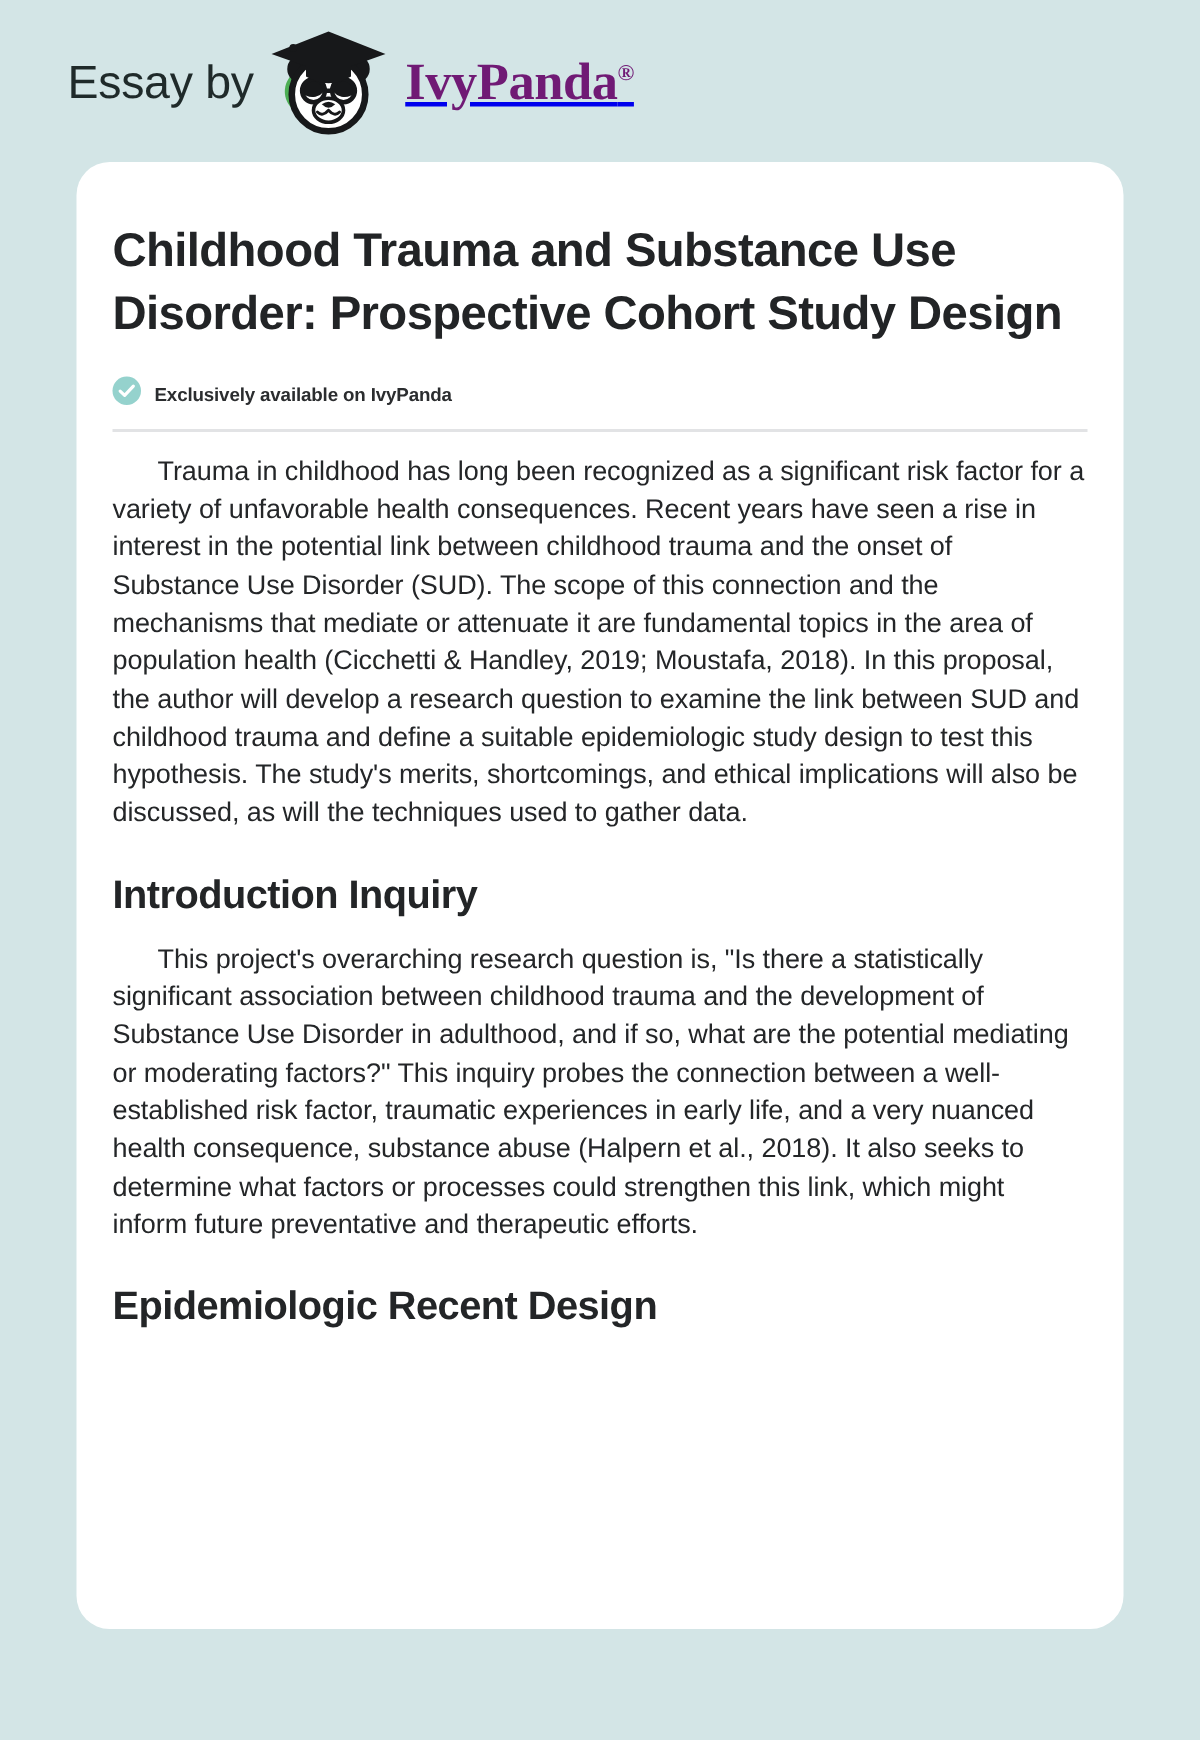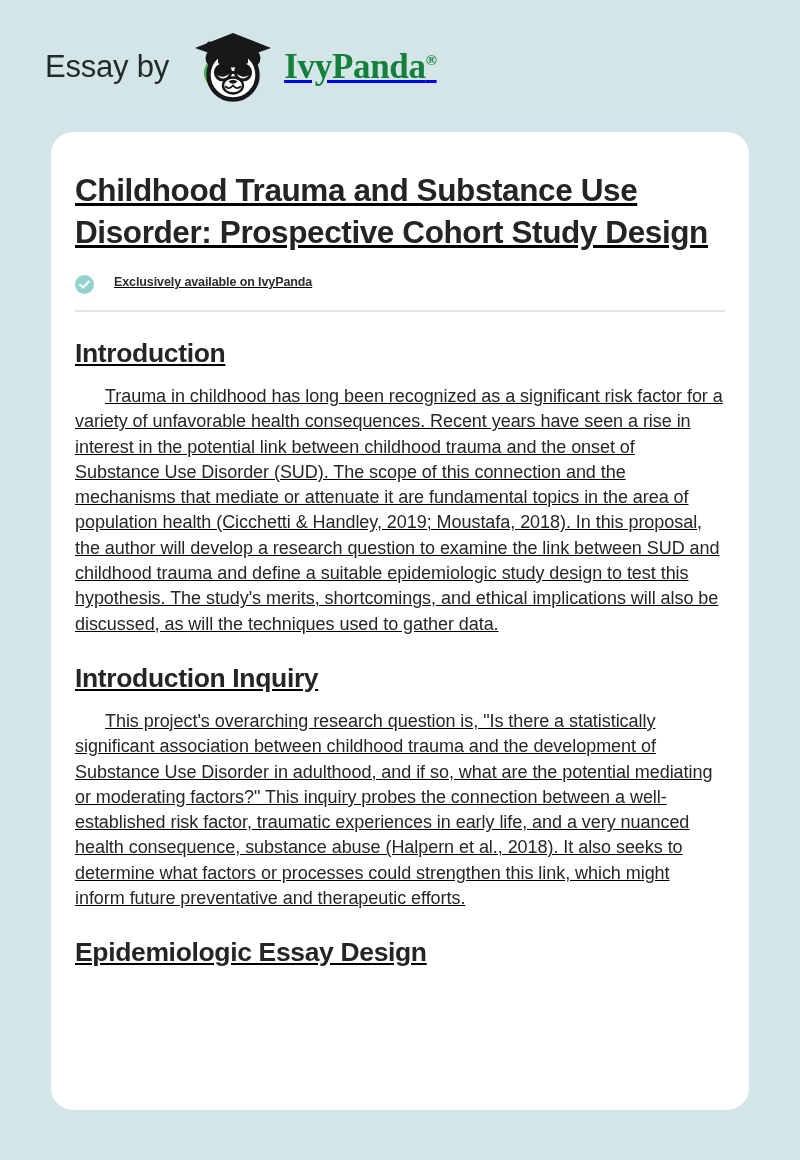--- a/index.html
+++ b/index.html
@@ -11,26 +11,26 @@
     width: 800px;
     height: 1160px;
     background: #d3e5e6;
     font-family: "Liberation Sans", sans-serif;
     -webkit-font-smoothing: antialiased;
     overflow: hidden;
   }
 
   
   .site-header {
-    height: 132px;
+    height: 108px;
     box-sizing: border-box;
     padding: 0 0 0 45px;
     display: flex;
     align-items: center;
-    gap: 18px;
+    gap: 4px;
   }
   .essay-by {
     font-size: 31px;
     font-weight: 400;
     color: #1f2a2a;
     letter-spacing: -0.2px;
     line-height: 1;
   }
   .brand-lockup {
     display: flex;
@@ -40,21 +40,21 @@
   .panda-logo {
     width: 88px;
     height: 78px;
     display: block;
     flex: none;
   }
   .brand-word {
     font-family: "Liberation Serif", "DejaVu Serif", serif;
     font-weight: bold;
     font-size: 35px;
-    color: #15803d;
+    color: #701a75;
     line-height: 1;
     letter-spacing: -0.3px;
     position: relative;
     white-space: nowrap;
     text-align: center;
   }
   .brand-word .reg {
     font-size: 15px;
     vertical-align: super;
     font-weight: bold;
@@ -65,41 +65,40 @@
   .paper-card {
     position: relative;
     margin: 0 auto;
     width: 698px;
     min-height: 978px;
     background: #ffffff;
     border-radius: 22px;
     box-sizing: border-box;
     padding: 38px 26px 20px 24px;
     overflow: hidden;
-    text-decoration: underline;
   }
   .card-inner {
     padding: 0 0 0 0;
   }
 
   .doc-title {
     font-family: "Liberation Sans", sans-serif;
     font-weight: bold;
     font-size: 31.5px;
     line-height: 1.33;
     color: #222426;
     margin: 0 0 0 0;
     letter-spacing: -0.4px;
     max-width: 640px;
   }
 
   .exclusive-row {
     display: flex;
-    align-items: flex-start;
-    gap: 20px;
+    align-items: flex-end;
+    gap: 9px;
     margin-top: 21px;
   }
   .check-badge {
     width: 19px;
     height: 19px;
     border-radius: 50%;
     background: #95d2cd;
     display: flex;
     align-items: center;
     justify-content: center;
@@ -190,26 +189,25 @@
           <path d="M5.1 9.7 L8.1 12.6 L13.9 6.4" fill="none" stroke="#ffffff" stroke-width="2.1" stroke-linecap="round" stroke-linejoin="round"></path>
         </svg>
       </span>
       <span class="exclusive-text">Exclusively available on IvyPanda</span>
     </div>
 
     <hr class="rule">
 
     <div id="sections-root">
         <section class="essay-section">
-          <h2 class="section-heading">Introduction</h2>
           <p class="body-par">Trauma in childhood has long been recognized as a significant risk factor for a variety of unfavorable health consequences. Recent years have seen a rise in interest in the potential link between childhood trauma and the onset of Substance Use Disorder (SUD). The scope of this connection and the mechanisms that mediate or attenuate it are fundamental topics in the area of population health (Cicchetti &amp; Handley, 2019; Moustafa, 2018). In this proposal, the author will develop a research question to examine the link between SUD and childhood trauma and define a suitable epidemiologic study design to test this hypothesis. The study's merits, shortcomings, and ethical implications will also be discussed, as will the techniques used to gather data.</p>
         </section>
         <section class="essay-section">
           <h2 class="section-heading">Introduction Inquiry</h2>
           <p class="body-par">This project's overarching research question is, "Is there a statistically significant association between childhood trauma and the development of Substance Use Disorder in adulthood, and if so, what are the potential mediating or moderating factors?" This inquiry probes the connection between a well-established risk factor, traumatic experiences in early life, and a very nuanced health consequence, substance abuse (Halpern et al., 2018). It also seeks to determine what factors or processes could strengthen this link, which might inform future preventative and therapeutic efforts.</p>
         </section>
         <section class="essay-section">
-          <h2 class="section-heading">Epidemiologic Essay Design</h2>
+          <h2 class="section-heading">Epidemiologic Recent Design</h2>
         </section>
       </div>
 
   </div>
 </main>
 
 </body></html>

